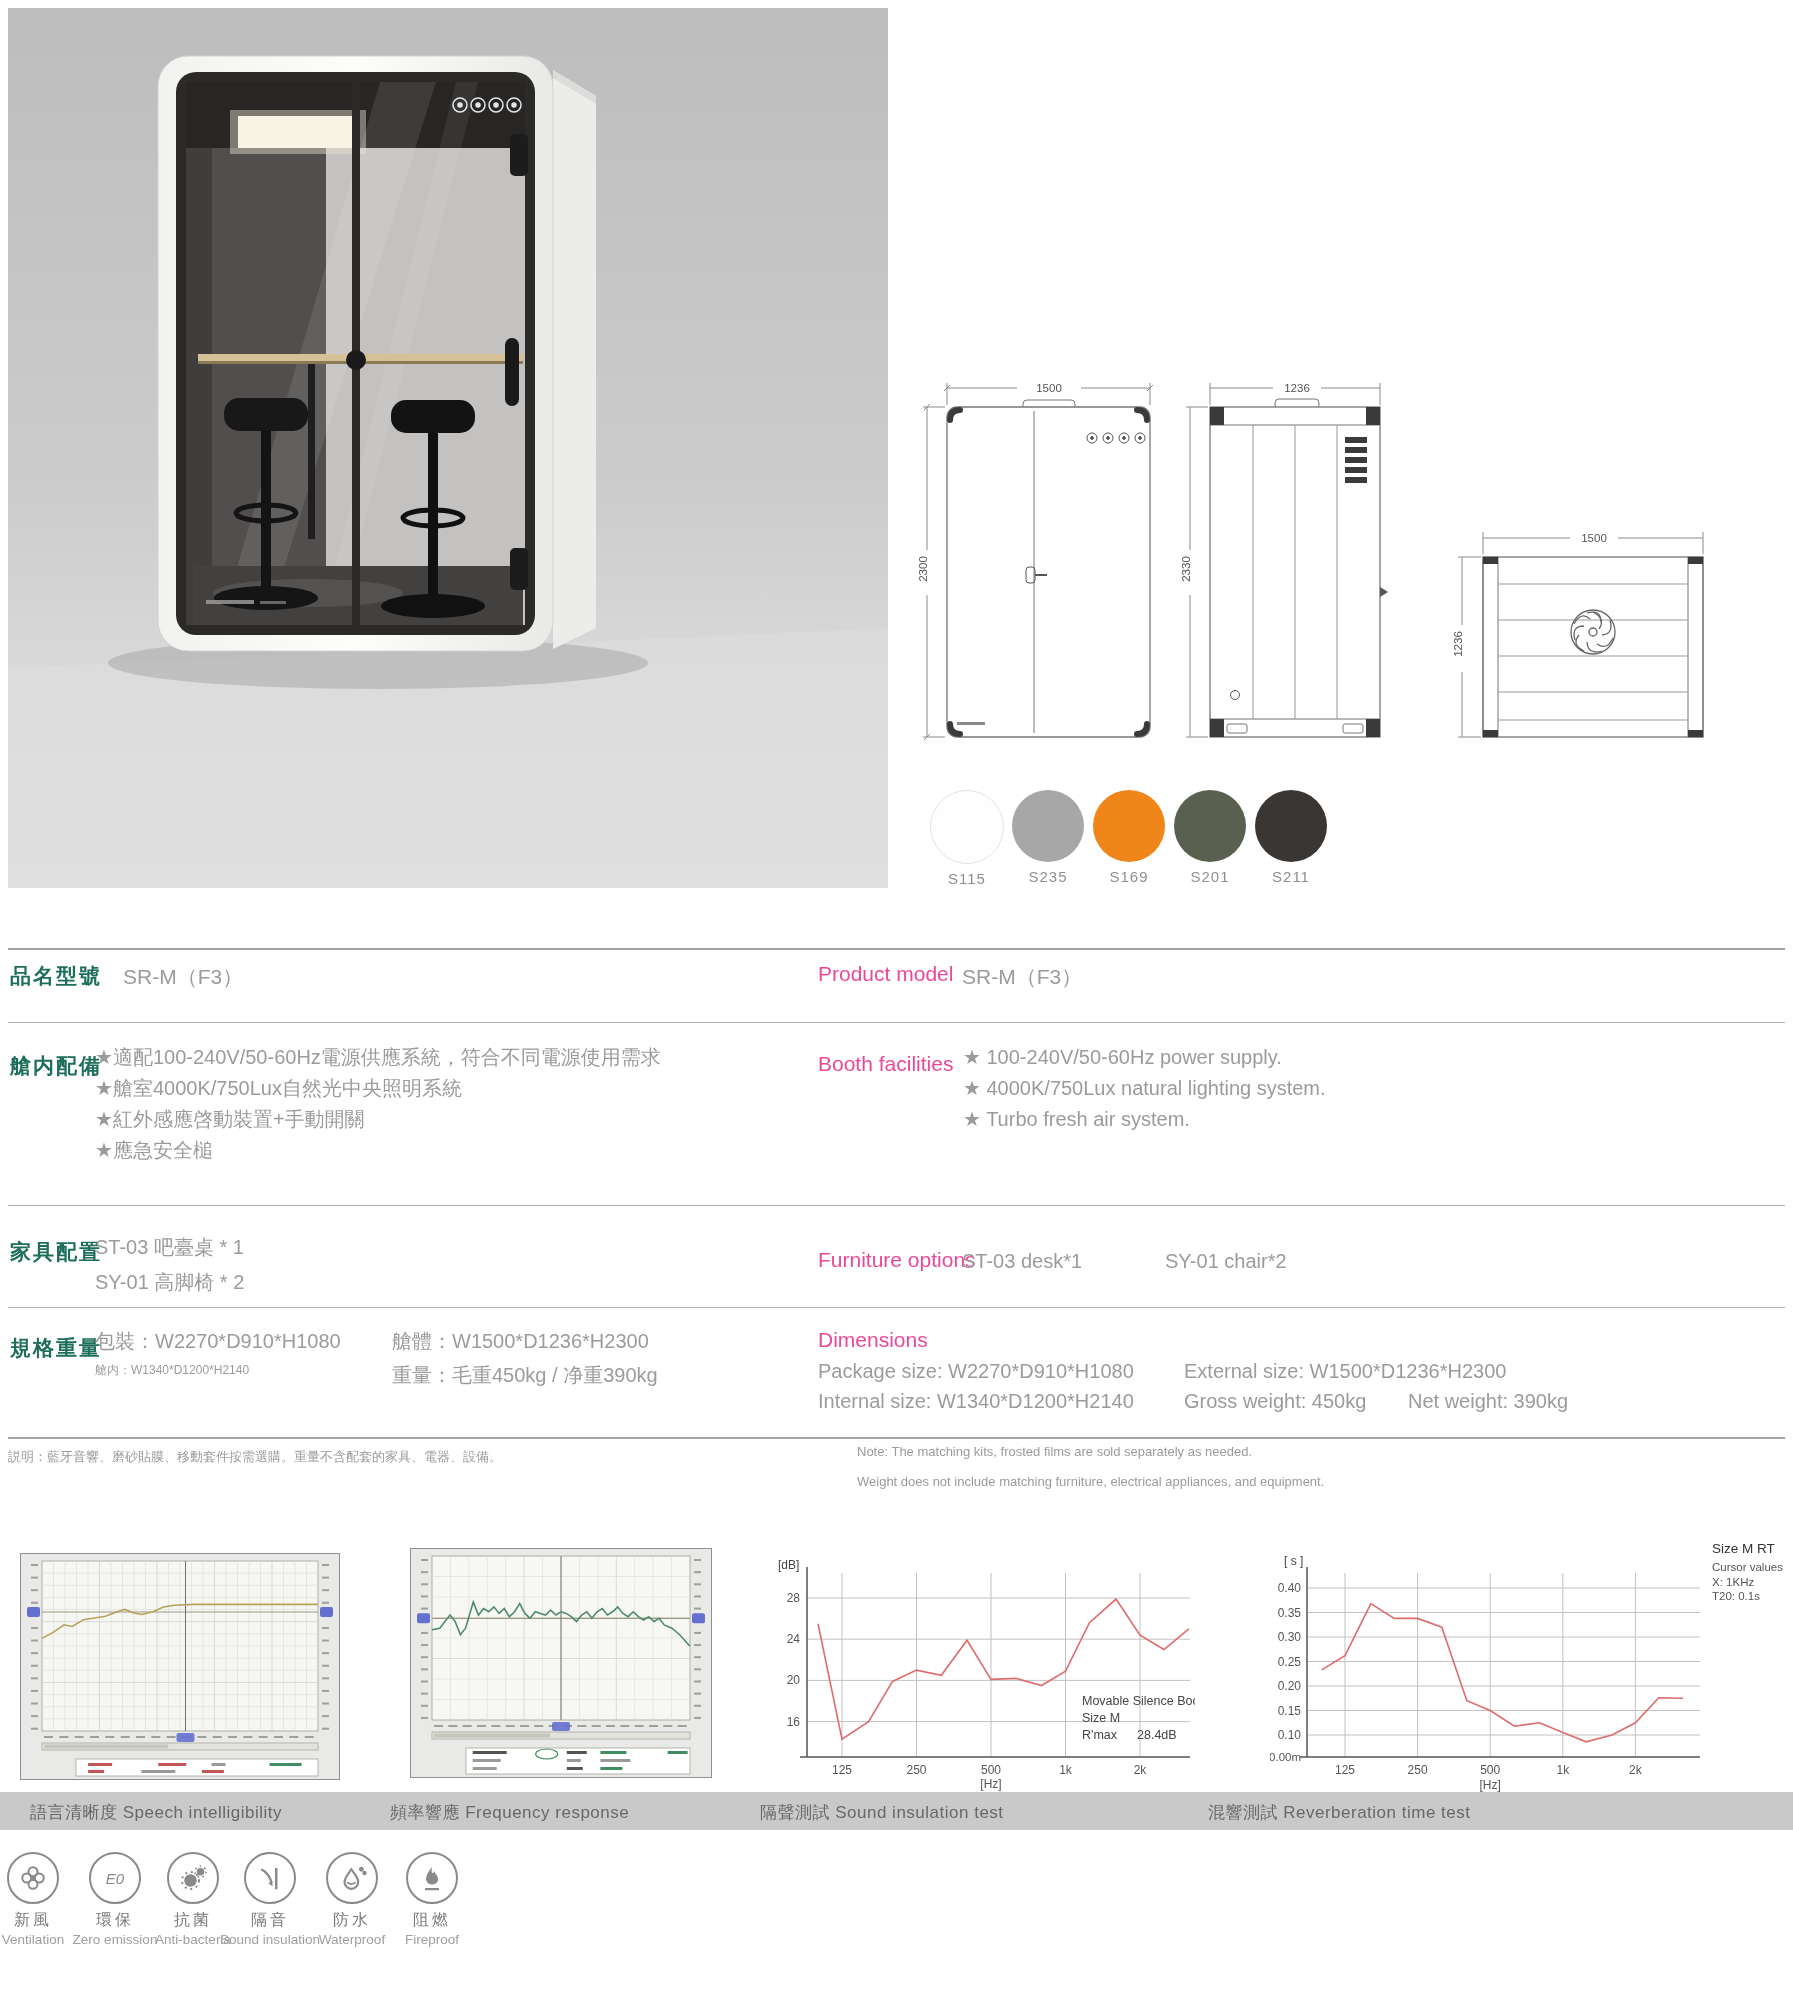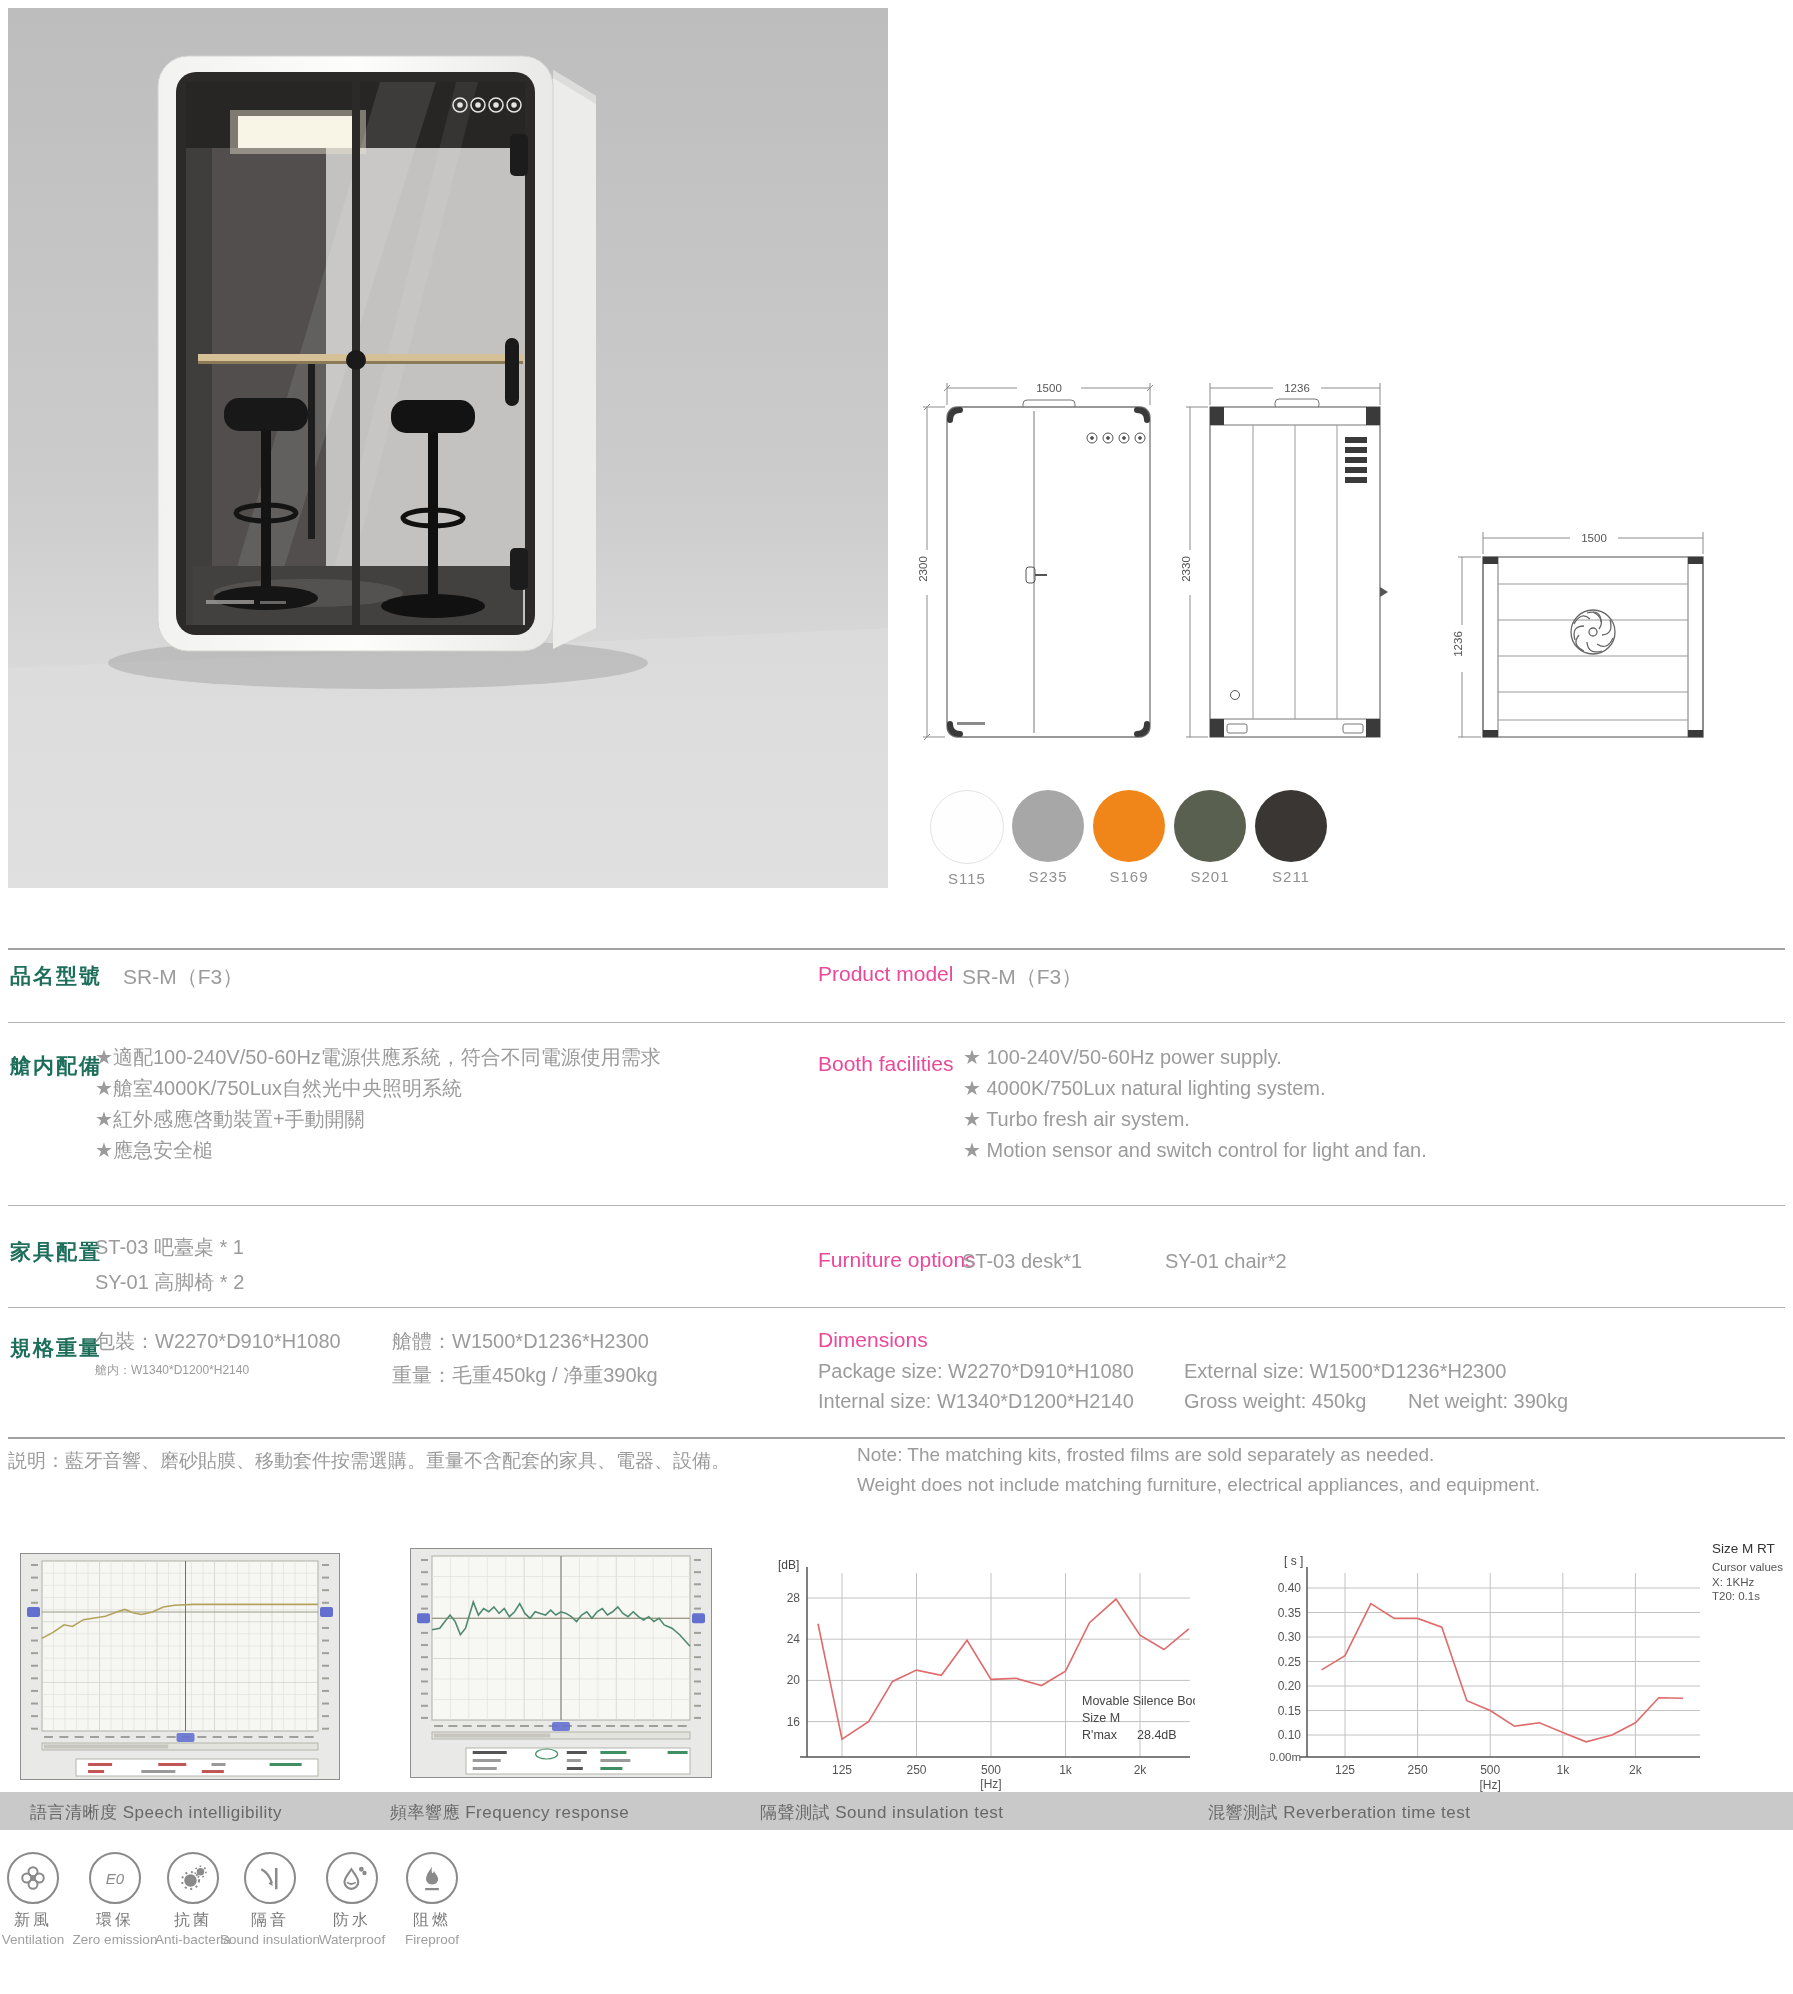--- a/index.html
+++ b/index.html
@@ -4,21 +4,21 @@
 <style>
   html,body{margin:0;padding:0;background:#ffffff;}
   body{width:1793px;height:1994px;position:relative;font-family:"Liberation Sans","DejaVu Sans",sans-serif;overflow:hidden;}
   .abs{position:absolute;}
   .photo{left:8px;top:8px;width:880px;height:880px;}
   .hline{position:absolute;left:8px;width:1777px;height:2px;background:#a2a2a2;}
   .lbl{position:absolute;color:#1d6e5b;font-size:21px;font-weight:bold;letter-spacing:2px;white-space:nowrap;}
   .lbl-en{position:absolute;color:#ec4899;font-size:21px;font-weight:500;white-space:nowrap;}
   .val{position:absolute;color:#9b9b9b;font-size:21px;white-space:nowrap;}
   .list{position:absolute;color:#9b9b9b;font-size:20px;line-height:31px;white-space:nowrap;}
-  .note{position:absolute;color:#9b9b9b;font-size:19px;white-space:nowrap;}
+  .note{position:absolute;color:#9b9b9b;font-size:13px;white-space:nowrap;}
   .swatches{left:927px;top:790px;width:420px;height:100px;}
   .swatch{position:absolute;width:110px;text-align:center;}
   .dot{width:72px;height:72px;border-radius:50%;margin:0 auto;}
   .swcode{margin-top:6px;font-size:15px;color:#8f8f8f;letter-spacing:1px;}
   .capbar{position:absolute;left:0;top:1792px;width:1793px;height:38px;background:#c9c9c9;}
   .cap{position:absolute;top:1801px;font-size:17px;color:#686868;letter-spacing:.5px;white-space:nowrap;}
   .badge{position:absolute;width:110px;text-align:center;}
   .badge .ring{width:48px;height:48px;border:2.5px solid #8a8a8a;border-radius:50%;margin:0 auto;display:flex;align-items:center;justify-content:center;font-style:italic;}
   .badge .zh{margin-top:6px;font-size:16px;color:#7a7a7a;letter-spacing:3px;}
   .badge .en{margin-top:1px;font-size:13.5px;color:#9f9f9f;}
@@ -272,21 +272,20 @@
     <div>★適配100-240V/50-60Hz電源供應系統，符合不同電源使用需求</div>
     <div>★艙室4000K/750Lux自然光中央照明系統</div>
     <div>★紅外感應啓動裝置+手動開關</div>
     <div>★應急安全槌</div>
   </div>
 <span class="lbl-en" style="left:818px;top:1052px">Booth facilities</span>
 <div class="list" style="left:963px;top:1042px">
     <div>★ 100-240V/50-60Hz power supply.</div>
     <div>★ 4000K/750Lux natural lighting system.</div>
     <div>★ Turbo fresh air system.</div>
-    <div>★ Motion sensor and switch control for light and fan.</div>
   </div>
 
 <span class="lbl" style="left:10px;top:1238px">家具配置</span>
 <div class="list" style="left:95px;top:1230px;line-height:35px">
     <div>ST-03 吧臺桌 * 1</div>
     <div>SY-01 高脚椅 * 2</div>
   </div>
 <span class="lbl-en" style="left:818px;top:1248px">Furniture options</span>
 <span class="val" style="left:962px;top:1250px;font-size:20px">ST-03 desk*1</span>
 <span class="val" style="left:1165px;top:1250px;font-size:20px">SY-01 chair*2</span>

